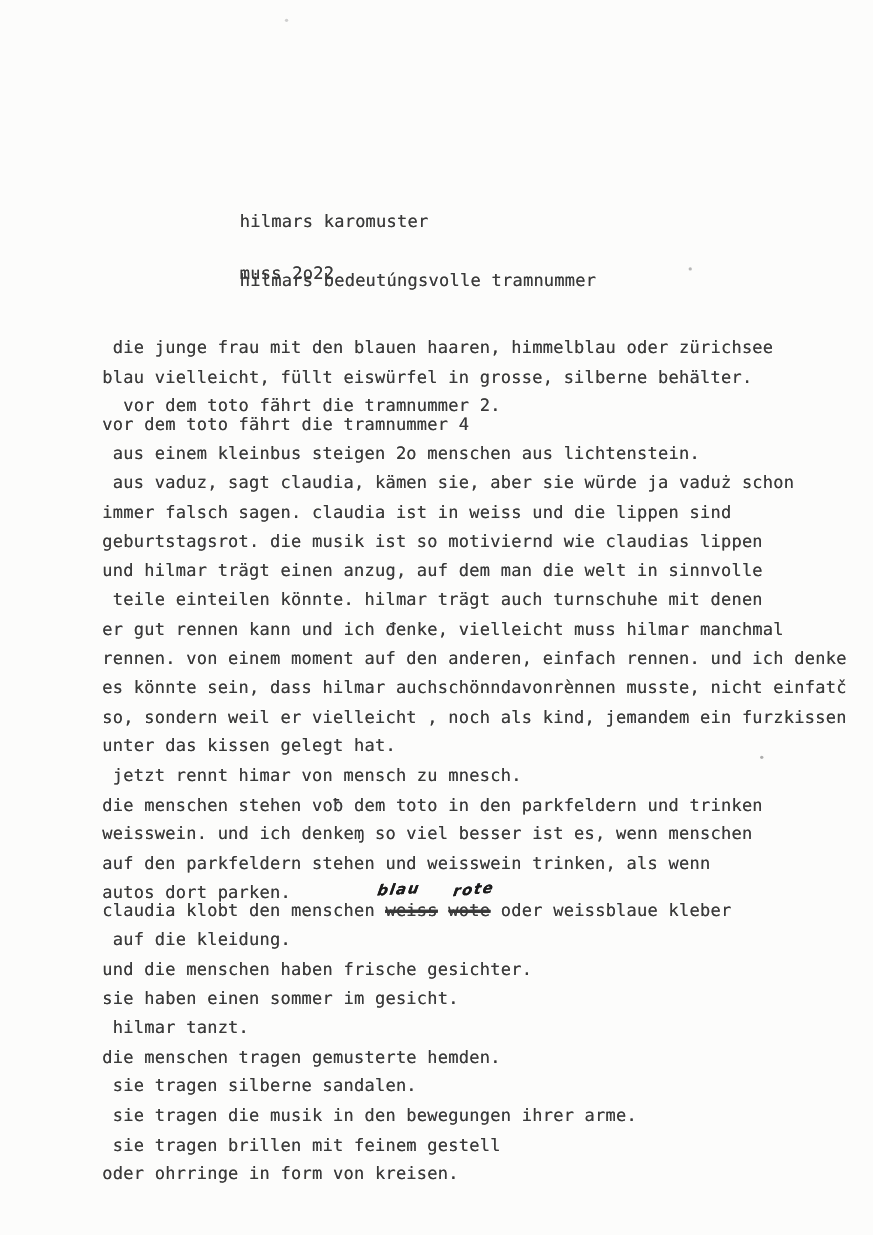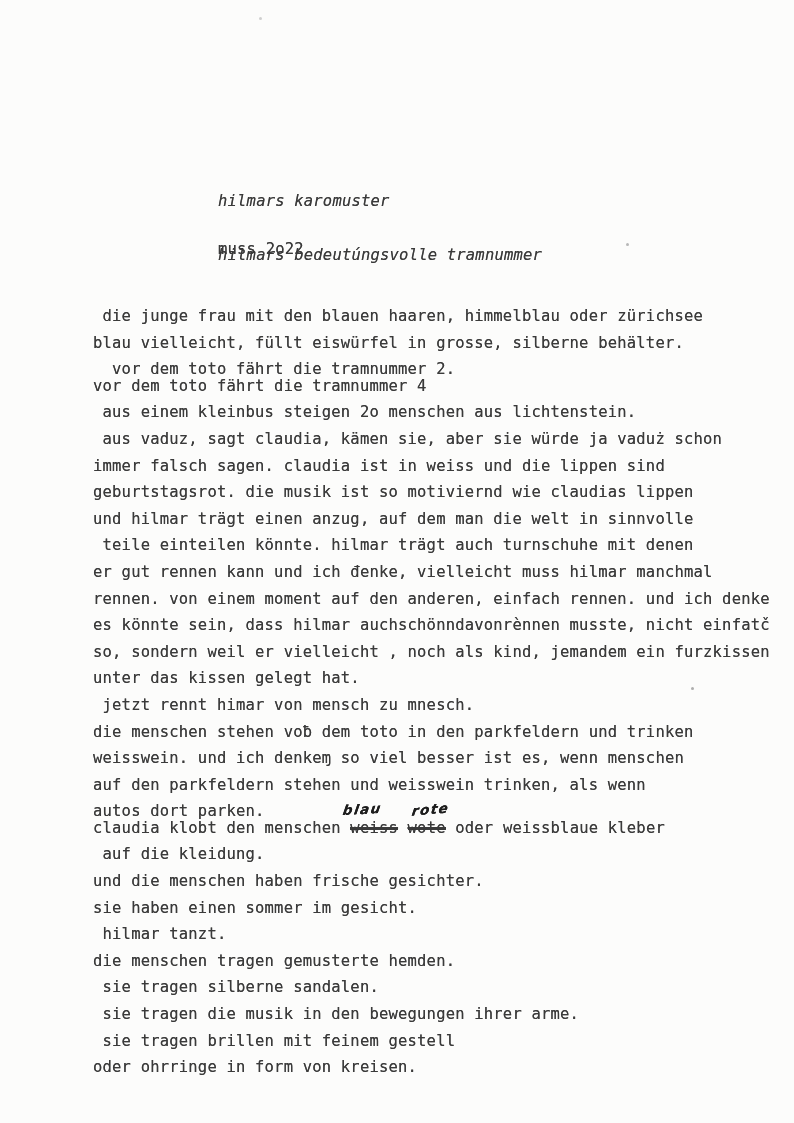--- a/index.html
+++ b/index.html
@@ -17,21 +17,21 @@
   .typewriter {
     color: #3a3a3a;
     font-size: 15.5px;
     letter-spacing: 0.2px;
     text-shadow: 0 0 0.6px rgba(40,40,40,0.7);
     white-space: pre;
   }
   .header-block {
     position: absolute; left: 218px; top: 156px;
   }
-  .header-block .line { line-height: 18px; font-style: italic; }
+  .header-block .line { line-height: 18px; }
   .date-block {
     position: absolute; left: 218px; top: 240px;
   }
   .body-block {
     position: absolute; left: 93px; top: 303px; width: 700px;
   }
   .body-block .line {
     line-height: 26.6px;
     white-space: pre;
   }

